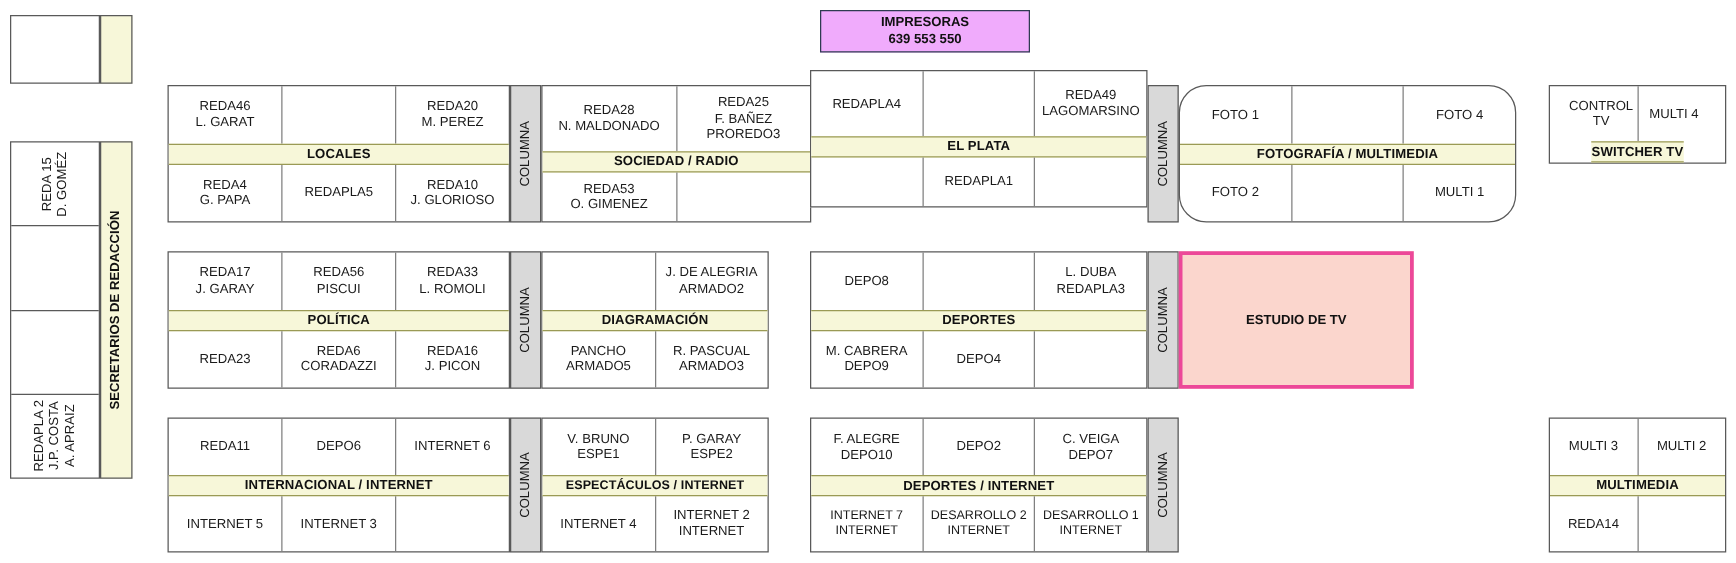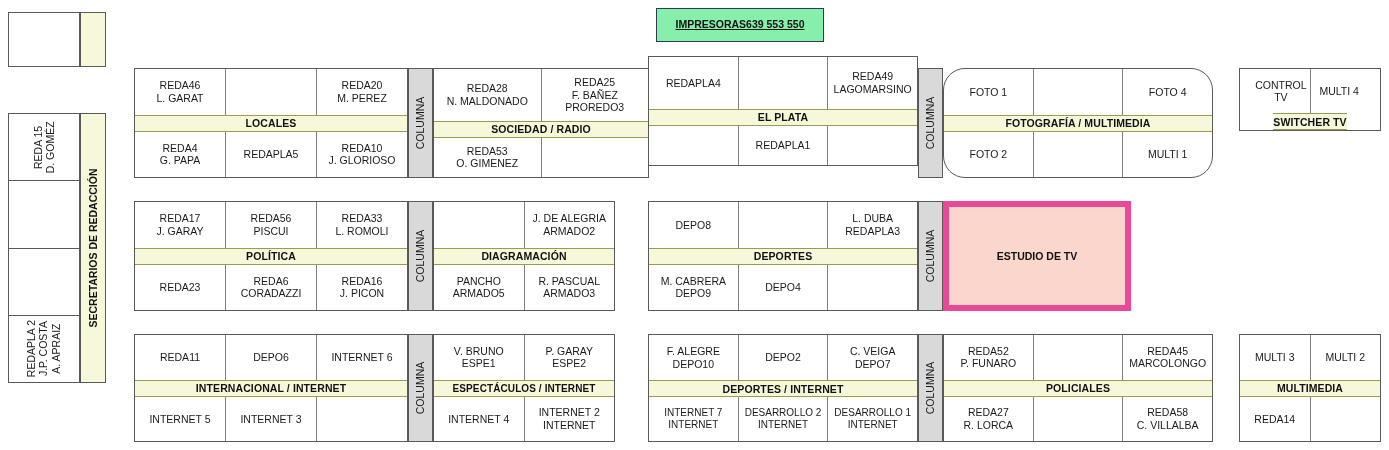--- a/index.html
+++ b/index.html
@@ -92,37 +92,36 @@
     white-space: nowrap;
     font-size: 10.5px;
     color: #1a1a1a;
   }
 
   
   .printers {
     position: absolute;
     box-sizing: border-box;
     border: 1px solid #2f3b52;
-    background: #86efac;
-    display: flex;
-    flex-direction: row;
+    background: #f0abfc;
+    display: flex;
+    flex-direction: column;
     align-items: center;
     justify-content: center;
     font-size: 10.5px;
     font-weight: bold;
     color: #111111;
     line-height: 1.25;
-    text-decoration: underline;
   }
 
   
   .studio {
     position: absolute;
     box-sizing: border-box;
-    border: 6px solid #ec4899;
+    border: 3px solid #ec4899;
     background: #fbd6cd;
     display: flex;
     align-items: center;
     justify-content: center;
     font-size: 10.5px;
     font-weight: bold;
     color: #111111;
   }
 
   
@@ -396,37 +395,20 @@
 INTERNET</div>
       <div class="cell" style="font-size:10px;">DESARROLLO 1
 INTERNET</div>
     </div>
   </div>
 
   <div class="columna" style="left:918px; top:334px; width:25px; height:108px;">
     <span>COLUMNA</span>
   </div>
 
-  <div class="cellgrid" style="left:943px; top:334px; width:270px; height:108px;">
-    <div class="rowband">
-      <div class="cell">REDA52
-P. FUNARO</div>
-      <div class="cell"></div>
-      <div class="cell">REDA45
-MARCOLONGO</div>
-    </div>
-    <div class="labelband">POLICIALES</div>
-    <div class="rowband">
-      <div class="cell">REDA27
-R. LORCA</div>
-      <div class="cell"></div>
-      <div class="cell">REDA58
-C. VILLALBA</div>
-    </div>
-  </div>
 
   <div class="cellgrid" style="left:1239px; top:334px; width:142px; height:108px;">
     <div class="rowband">
       <div class="cell">MULTI 3</div>
       <div class="cell">MULTI 2</div>
     </div>
     <div class="labelband">MULTIMEDIA</div>
     <div class="rowband">
       <div class="cell">REDA14</div>
       <div class="cell"></div>

